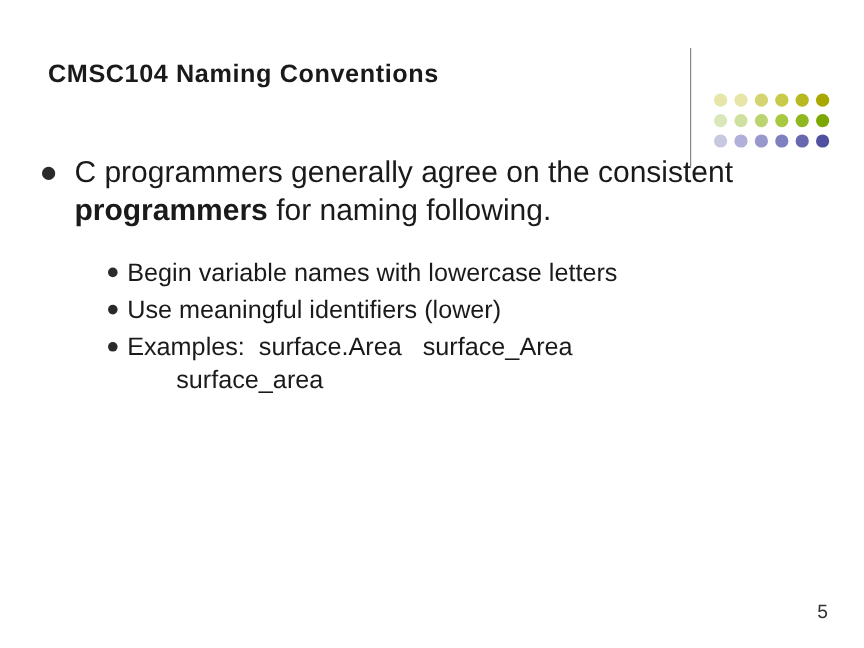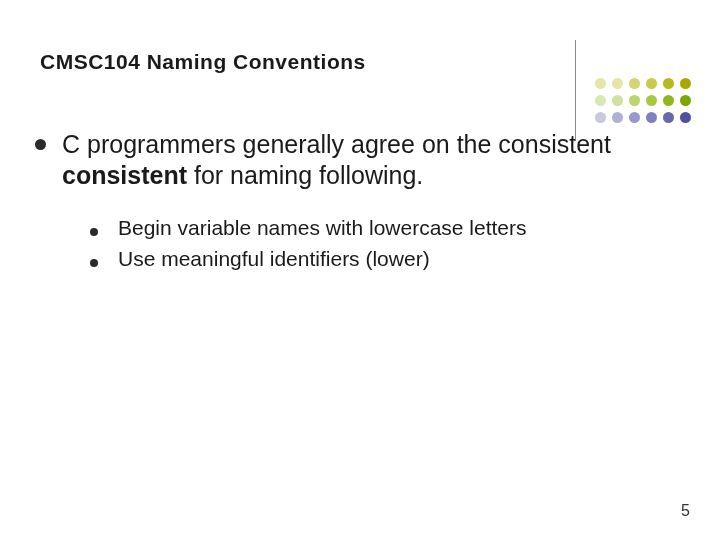--- a/index.html
+++ b/index.html
@@ -68,22 +68,22 @@
       font-size: 25px;
       line-height: 1.25;
       color: #1a1a1a;
     }
     .bold { font-weight: bold; }
     .sub-list {
       padding-left: 55px;
     }
     .sub-item {
       display: flex;
-      align-items: center;
-      gap: 20px;
+      align-items: flex-start;
+      gap: 8px;
       margin-bottom: 4px;
     }
     .bullet-sm {
       width: 8px;
       height: 8px;
       border-radius: 50%;
       background: #2a2a2a;
       flex-shrink: 0;
       margin-top: 9px;
     }
@@ -126,29 +126,36 @@
       <div class="dot" style="background: rgb(80, 80, 160);"></div>
     </div>
 </div>
 
 <h1 class="slide-title">CMSC104 Naming Conventions</h1>
 
 <div class="content">
   <div class="top-item">
     <div class="bullet-lg"></div>
     <div class="top-text">
-      <span>C programmers generally agree on the consistent </span><span class="bold">consistent</span><span> for naming following.</span>
+      <span>C programmers generally agree on the consistent </span><span class="bold">programmers</span><span> for naming following.</span>
     </div>
   </div>
 
   <div class="sub-list">
     <div class="sub-item">
       <div class="bullet-sm"></div>
       <div class="sub-text">Begin variable names with lowercase letters</div>
     </div>
     <div class="sub-item">
       <div class="bullet-sm"></div>
       <div class="sub-text">Use meaningful identifiers (lower)</div>
     </div>
+    <div class="sub-item">
+      <div class="bullet-sm"></div>
+      <div class="sub-text">
+        <span>Examples:&nbsp;&nbsp;surface.Area&nbsp;&nbsp;&nbsp;surface_Area</span><br>
+        <span>&nbsp;&nbsp;&nbsp;&nbsp;&nbsp;&nbsp;&nbsp;surface_area</span>
+      </div>
+    </div>
   </div>
 </div>
 
 <div class="page-num">5</div>
 
 </body></html>

